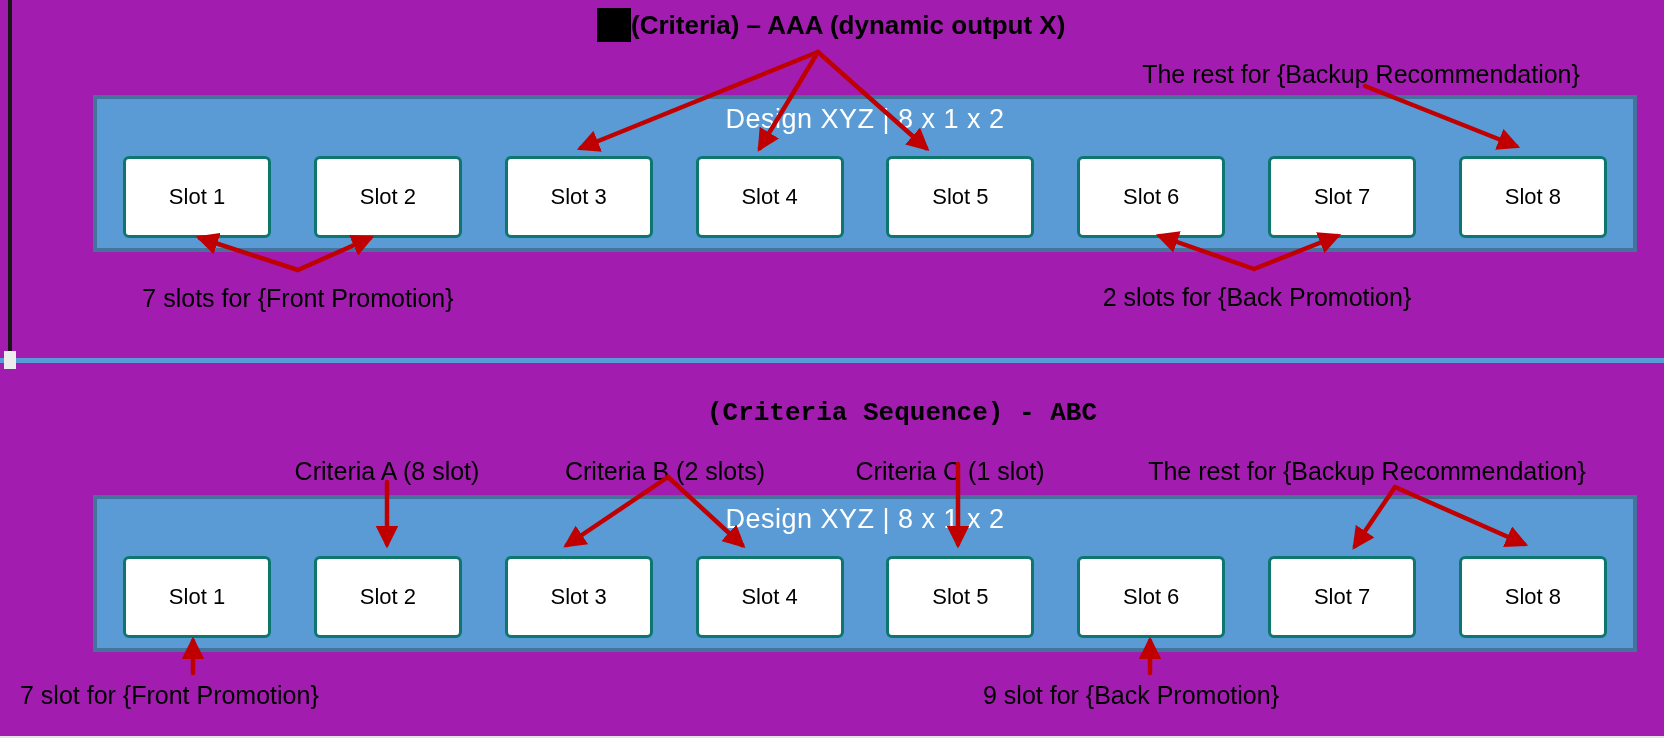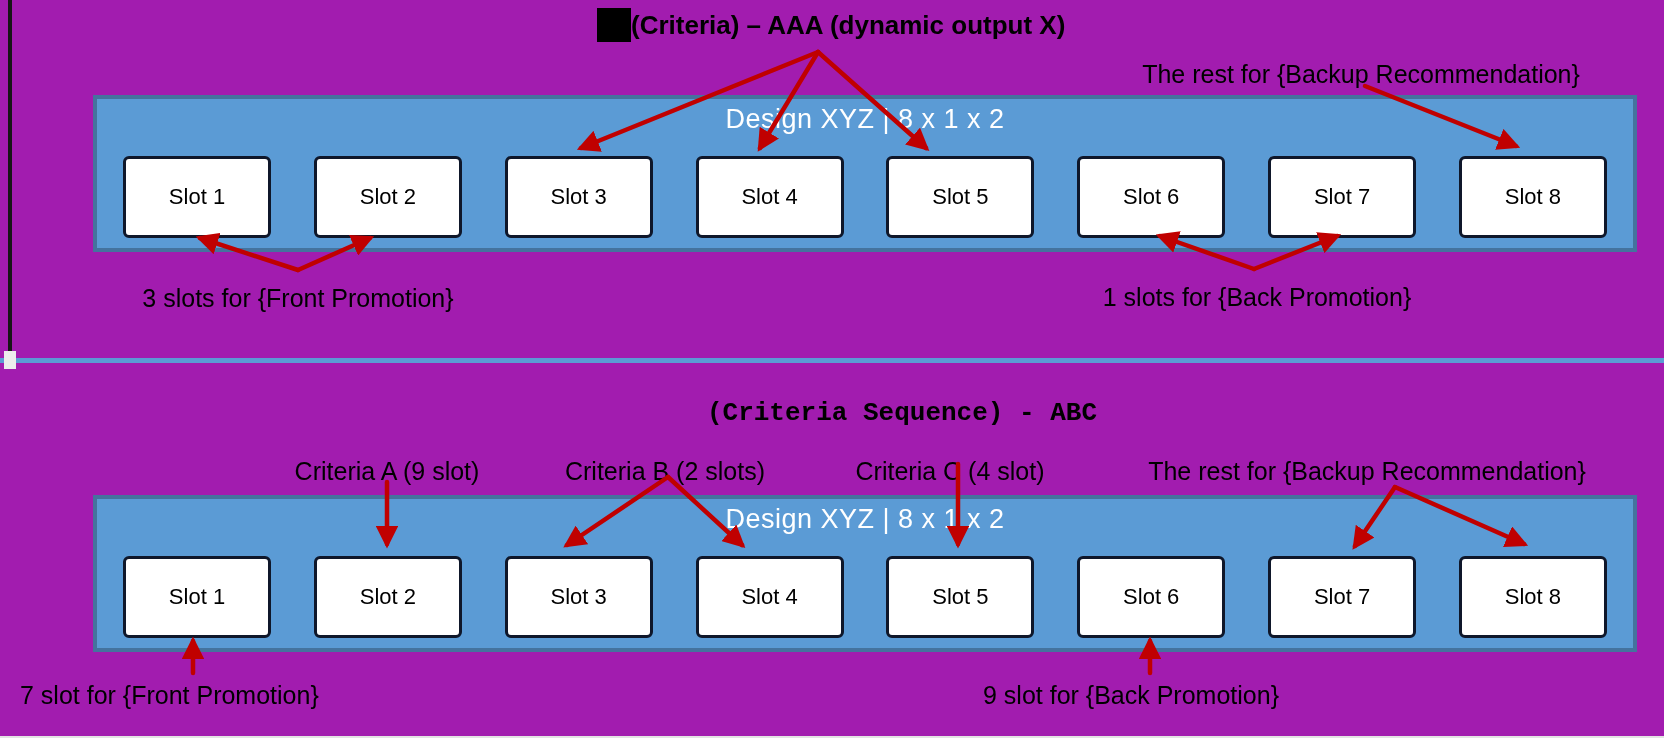--- a/index.html
+++ b/index.html
@@ -18,21 +18,21 @@
   }
   #banner-top    { top:95px; }
   #banner-bottom { top:495px; }
   .banner-title  { margin-top:5px; text-align:center; color:#ffffff; font-size:27px; letter-spacing:0.5px; }
   .slot-row {
     position:absolute; left:26px; right:26px; top:57px;
     display:flex; justify-content:space-between;
   }
   .slot {
     width:148px; height:82px; box-sizing:border-box;
-    background:#ffffff; border:3px solid #0f172a; border-radius:6px;
+    background:#ffffff; border:3px solid #0f766e; border-radius:6px;
     display:flex; align-items:center; justify-content:center; font-size:22px;
   }
 
   .label { position:absolute; font-size:25px; white-space:nowrap; }
   .centered { transform:translateX(-50%);margin-top:12px; }
   .stitle { position:absolute; font-weight:bold; font-size:26px; white-space:nowrap; }
   #top-title { left:597px; top:8px; display:flex; align-items:center; }
   .black-box { width:34px; height:34px; background:#000; flex:none; }
 
   #arrow-layer { position:absolute; left:0; top:0; pointer-events:none; }
@@ -59,31 +59,31 @@
       <div class="slot">Slot 2</div>
       <div class="slot">Slot 3</div>
       <div class="slot">Slot 4</div>
       <div class="slot">Slot 5</div>
       <div class="slot">Slot 6</div>
       <div class="slot">Slot 7</div>
       <div class="slot">Slot 8</div>
     </div>
   </div>
 
-  <div class="label centered" style="left:298px; top:272px;">3 slots for {Front Promotion}</div>
-  <div class="label centered" style="left:1257px; top:271px;">1 slots for {Back Promotion}</div>
+  <div class="label centered" style="left:298px; top:272px;">7 slots for {Front Promotion}</div>
+  <div class="label centered" style="left:1257px; top:271px;">2 slots for {Back Promotion}</div>
 
   <div class="divider"></div>
   <div class="divider-notch"></div>
 
   <div class="stitle centered" style="left:902px; top:386px;font-family:Liberation Mono, monospace;">(Criteria Sequence) - ABC</div>
 
-  <div class="label centered" style="left:387px; top:445px;">Criteria A (9 slot)</div>
+  <div class="label centered" style="left:387px; top:445px;">Criteria A (8 slot)</div>
   <div class="label centered" style="left:665px; top:445px;text-align:center;">Criteria B (2 slots)</div>
-  <div class="label centered" style="left:950px; top:445px;">Criteria C (4 slot)</div>
+  <div class="label centered" style="left:950px; top:445px;">Criteria C (1 slot)</div>
   <div class="label centered" style="left:1367px; top:445px;">The rest for {Backup Recommendation}</div>
 
   <div id="banner-bottom" class="banner">
     <div class="banner-title">Design XYZ | 8 x 1 x 2</div>
     <div class="slot-row">
       <div class="slot">Slot 1</div>
       <div class="slot">Slot 2</div>
       <div class="slot">Slot 3</div>
       <div class="slot">Slot 4</div>
       <div class="slot">Slot 5</div>

